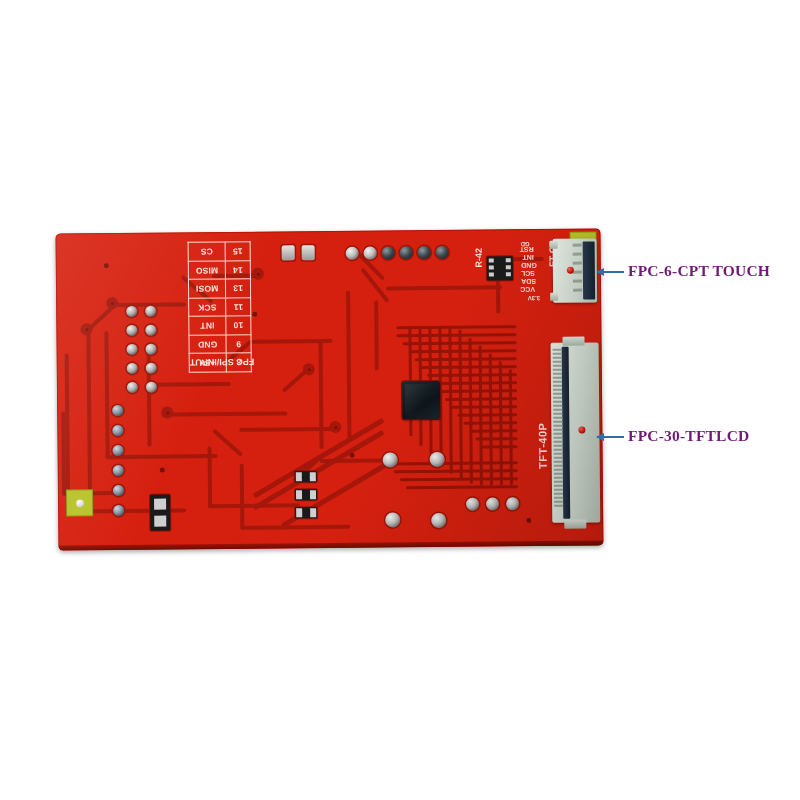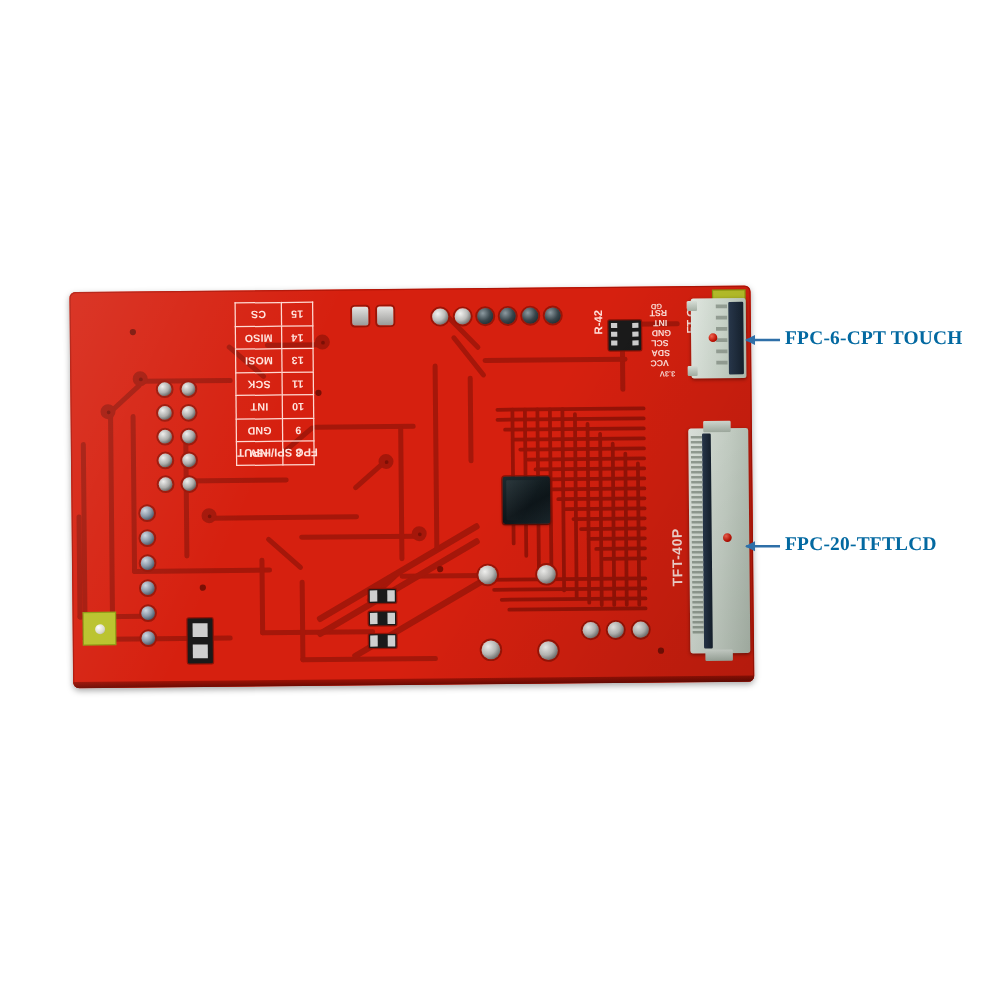--- a/index.html
+++ b/index.html
@@ -112,21 +112,21 @@
        background:radial-gradient(circle at 35% 32%, #ff6a55, #c81305 60%, #8b0b02);}
 
   
   .leader{position:absolute;height:2px;background:#2e6fa8;}
   .leader::before{
     content:"";position:absolute;left:-1px;top:-3px;
     border-top:4px solid transparent;border-bottom:4px solid transparent;
     border-right:8px solid #2e6fa8;
   }
   .anno{
-    position:absolute;color:#0369a1;
+    position:absolute;color:#701a75;
     font-family:"Liberation Serif",serif;font-weight:700;
     font-size:15.5px;letter-spacing:.2px;white-space:nowrap;
   }
 </style>
 </head>
 <body>
 
 <div id="stage">
 
   <div class="pcb">
@@ -431,15 +431,15 @@
       <div class="dot" style="left:27px;top:84px;"></div>
     </div>
 
     <div class="pcb-edge"></div>
   </div>
 
   <div class="leader" style="left:597px;top:271px;width:27px;"></div>
   <div class="anno" style="left:628px;top:262px;">FPC-6-CPT TOUCH</div>
 
   <div class="leader" style="left:597px;top:436px;width:27px;"></div>
-  <div class="anno" style="left:628px;top:427px;">FPC-20-TFTLCD</div>
+  <div class="anno" style="left:628px;top:427px;">FPC-30-TFTLCD</div>
 
 </div>
 
 </body></html>

